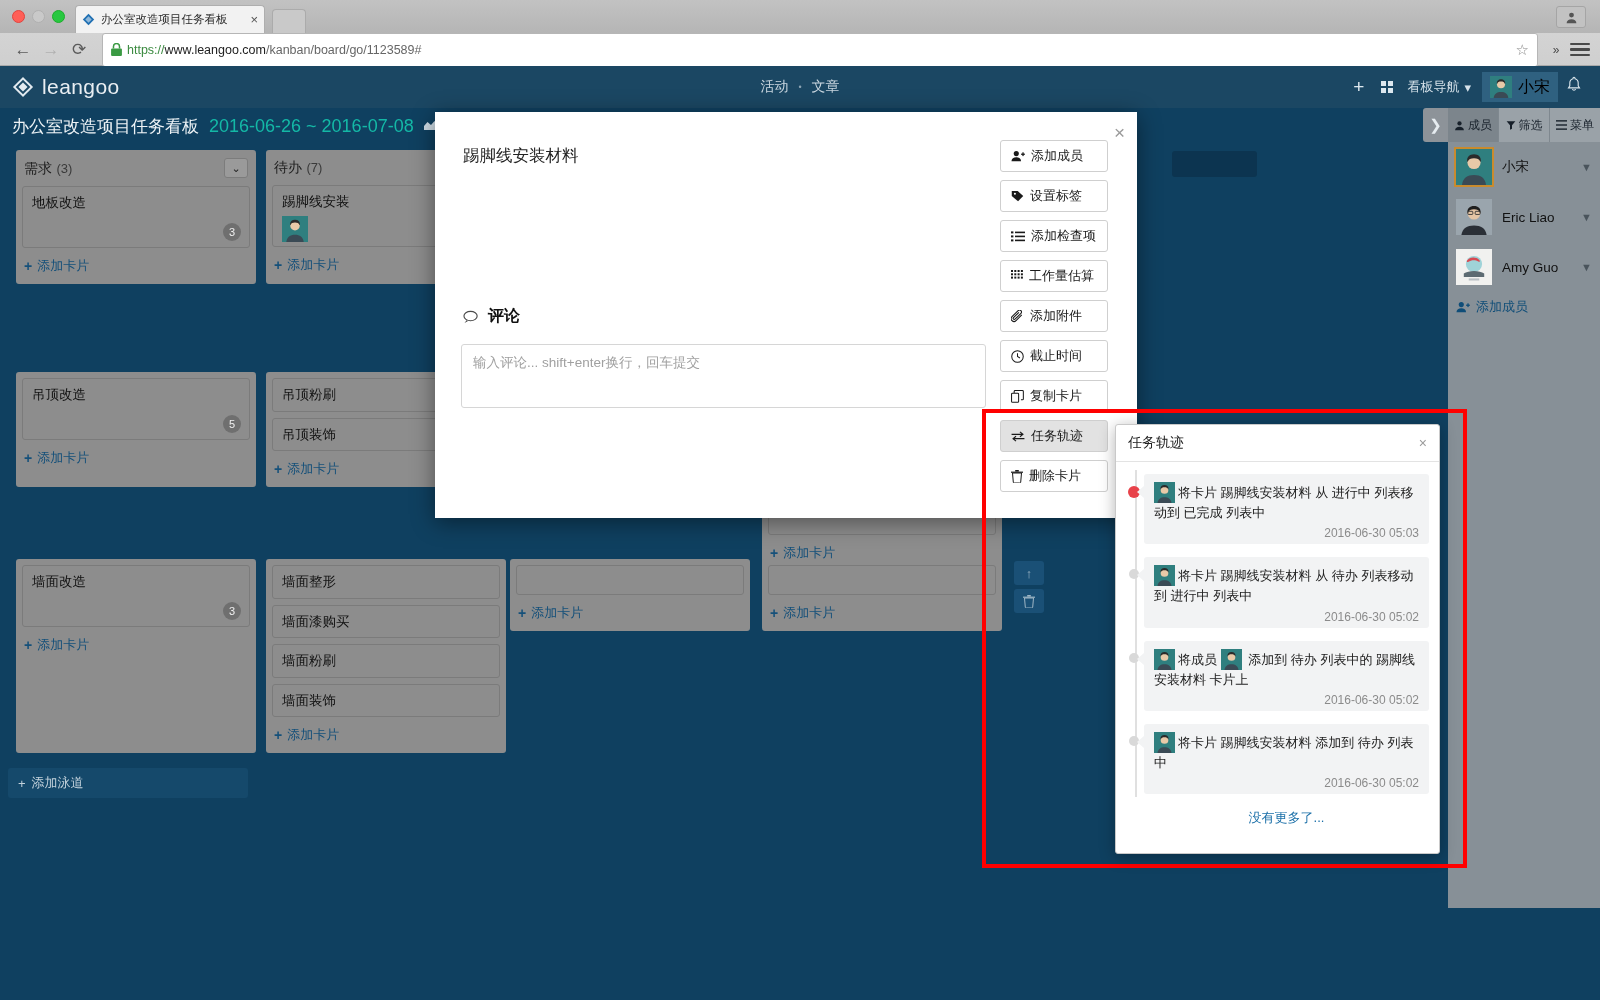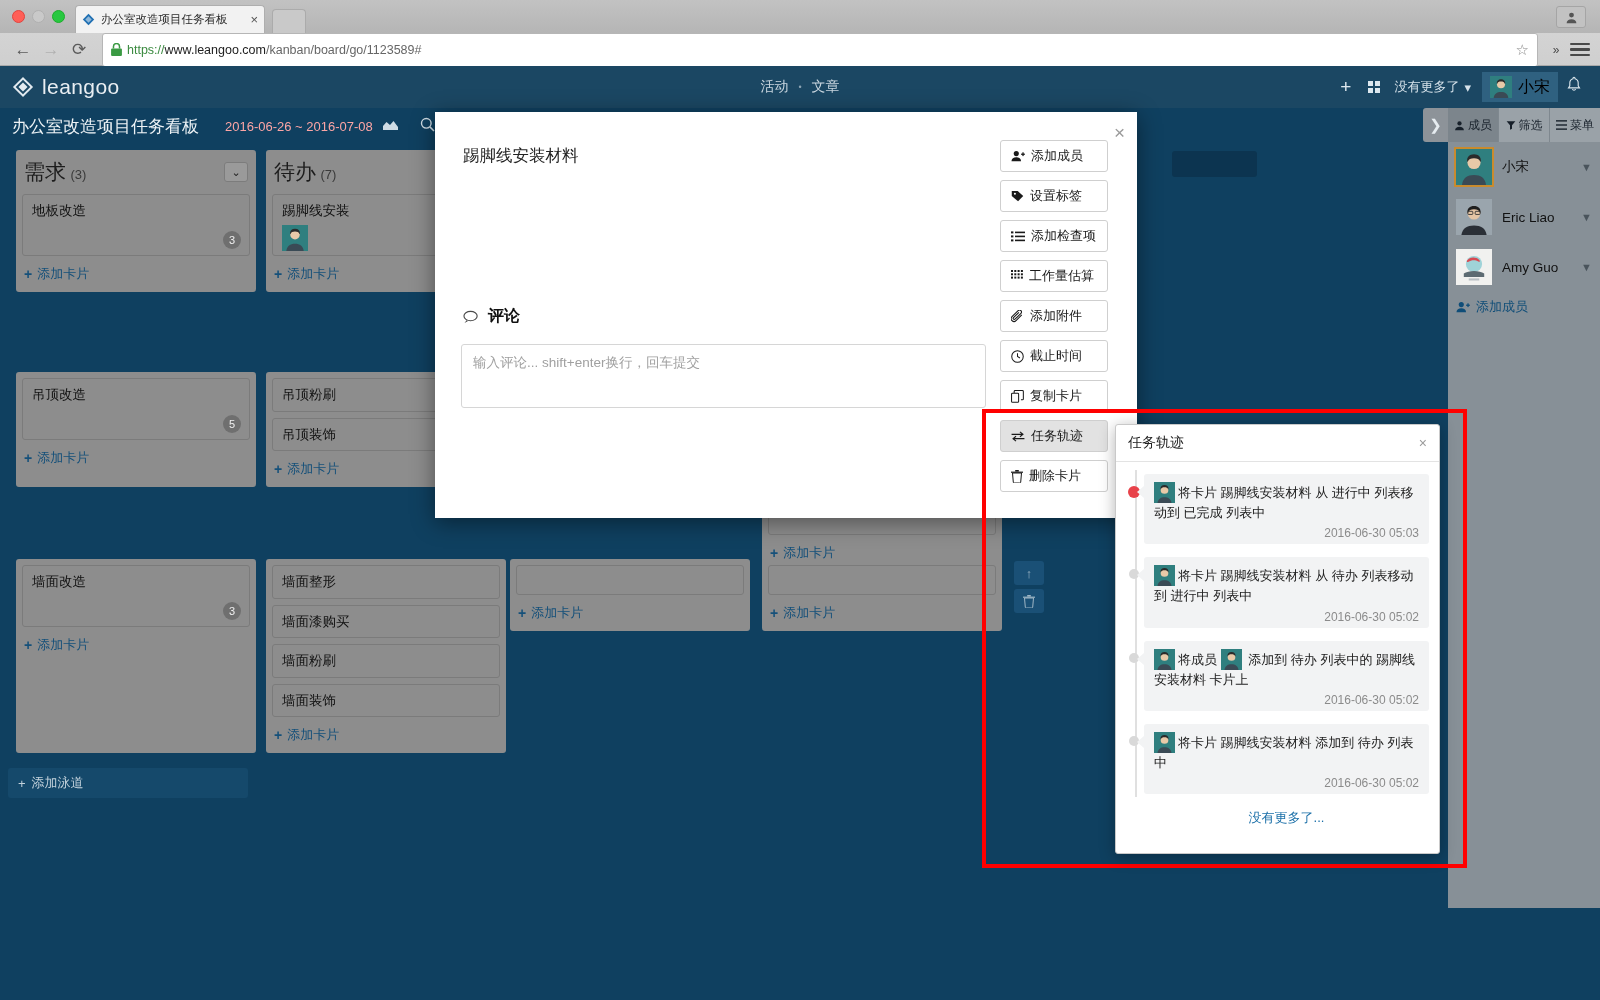--- a/index.html
+++ b/index.html
@@ -79,34 +79,34 @@
   .grid-ico i { background:#dce7ee; display:block; }
   .user-chip { display:flex; align-items:center; gap:6px; background:#2f6180;
      height:30px; padding:0 8px; margin-left:4px; }
   .avatar-sm { width:22px; height:22px; flex:none; }
   .bell { font-size:17px; color:#dce7ee; padding:0 8px; }
 
   
   .board-header { position:absolute; left:0; top:108px; width:1600px; height:36px;
      background:#0f4060; display:flex; align-items:center; padding-left:12px; gap:10px; }
   .board-title { font-size:17px; color:#eef3f6; }
-  .board-dates { font-size:13px; color:#fca5a5;margin-left:16px; }
+  .board-dates { font-size:18px; color:#14b8a6; }
   .bh-ico { color:#cfdce5; font-size:14px; }
 
   
   .board { position:absolute; left:0; top:144px; width:1600px; height:856px;
      background:#0f4060; overflow:hidden; }
 
   .swimlane { position:absolute; display:flex; gap:10px; padding-left:8px; }
 
   .col { background:#8d8d8d; border-radius:3px; padding:6px;
      display:flex; flex-direction:column; }
   .col-head { display:flex; align-items:center; justify-content:space-between;
      padding:2px 2px 8px 2px; }
-  .col-name { font-size:21px; color:#1c1c1c;margin-top:36px; }
+  .col-name { font-size:14px; color:#1c1c1c;margin-top:36px; }
   .col-count { font-size:13px; color:#3a3a3a; }
   .col-chevron { width:24px; height:20px; background:#9a9a9a; border:1px solid #7c7c7c;
      border-radius:3px; display:flex; align-items:center; justify-content:center;
      font-size:11px; color:#1f1f1f; }
 
   .card { background:#8d8d8d; border:1px solid #7b7b7b; border-radius:3px;
      padding:7px 9px; margin-bottom:6px; position:relative; min-height:30px; }
   .card-title { font-size:13.5px; color:#111; line-height:1.3; }
   .card-badge { position:absolute; right:8px; bottom:6px; width:18px; height:18px;
      border-radius:50%; background:#6f6f6f; color:#efefef; font-size:11px;
@@ -260,21 +260,21 @@
     <span class="hr-plus">+</span>
     <span class="hr-btn">
       <span class="grid-ico">
           <i></i>
           <i></i>
           <i></i>
           <i></i>
         </span>
     </span>
     <span class="hr-btn">
-      <span>没有更多了</span>
+      <span>看板导航</span>
       <span>▾</span>
     </span>
     <span class="user-chip">
       <svg class="avatar-sm" viewBox="0 0 24 24">
         <rect width="24" height="24" fill="#2f7f7f"></rect>
         <circle cx="12" cy="9" r="4.4" fill="#e8c9a8"></circle>
         <path d="M12 3.5c3 0 4.6 1.9 4.6 4.2 0 .8-.4 1-.6.4-.4-1.3-1.8-2-4-2s-3.6.7-4 2c-.2.6-.6.4-.6-.4C7.4 5.4 9 3.5 12 3.5z" fill="#2b2b2b"></path>
         <path d="M4 24c.5-4.6 3.6-6.6 8-6.6s7.5 2 8 6.6z" fill="#3a4a55"></path>
       </svg>
       <span>小宋</span>

